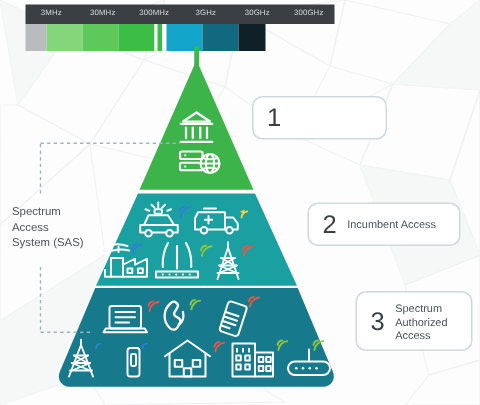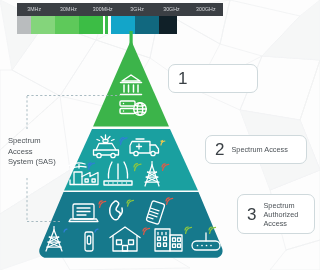--- a/index.html
+++ b/index.html
@@ -370,21 +370,21 @@
     <div>System (SAS)</div>
   </div>
 
   <div class="callout" id="callout-1">
     <span class="num">1</span>
   </div>
 
   <div class="callout" id="callout-2">
     <span class="num">2</span>
     <span class="lbl">
-      <div>Spectrum Access</div>
+      <div>Incumbent Access</div>
     </span>
   </div>
 
   <div class="callout" id="callout-3">
     <span class="num">3</span>
     <span class="lbl">
       <div>Spectrum</div>
       <div>Authorized</div>
       <div>Access</div>
     </span>

